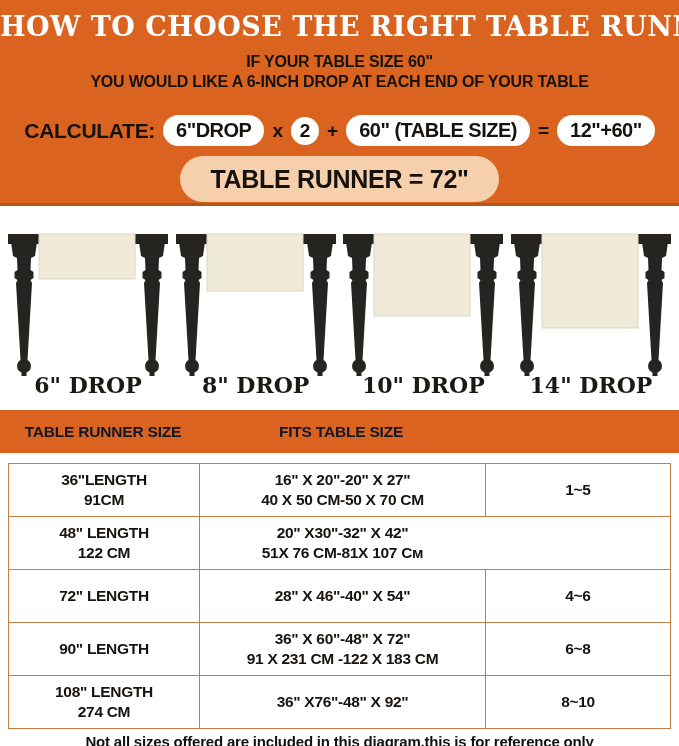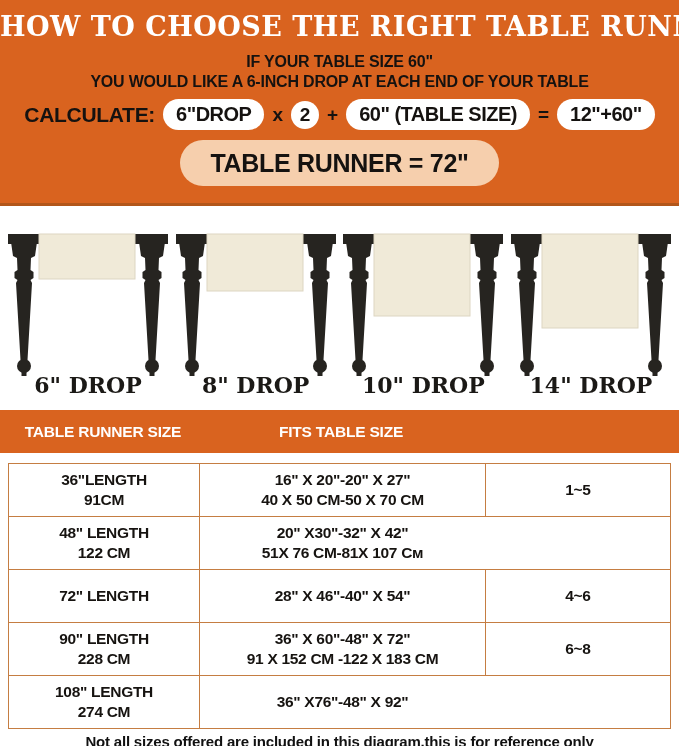--- a/index.html
+++ b/index.html
@@ -16,21 +16,21 @@
   .hero-title{
     font-family:"DejaVu Serif","Liberation Serif",serif;
     font-weight:700;font-size:27px;line-height:36px;color:#ffffff;
     text-align:center;white-space:nowrap;letter-spacing:.5px;
   }
   .hero-sub{
     margin-top:7px;text-align:center;color:#151210;font-weight:700;
     font-size:16px;line-height:20px;letter-spacing:-0.2px;
   }
   .calc-row{
-    margin-top:7px;display:flex;align-items:center;justify-content:center;
+    margin-top:23px;display:flex;align-items:center;justify-content:center;
     gap:8px;color:#151210;font-weight:700;
   }
   .calc-label{font-size:21px;letter-spacing:-0.3px;}
   .pill{
     background:#ffffff;border-radius:16px;height:31px;line-height:31px;
     padding:0 13px;font-size:20px;letter-spacing:-0.5px;color:#151210;
     white-space:nowrap;
   }
   .op{font-size:19px;}
   .circle{
@@ -54,21 +54,21 @@
     font-family:"DejaVu Serif","Liberation Serif",serif;font-weight:700;
     font-size:22px;color:#1b1916;white-space:nowrap;
   }
   
   .chart-head{
     box-sizing:border-box;width:679px;height:43px;background:#d9631f;
     display:grid;grid-template-columns:190px 286px 1fr;align-items:center;
     padding:0 8px;
   }
   .chart-head div{
-    text-align:center;font-weight:700;font-size:15.5px;color:#ffffff;
+    text-align:center;font-weight:700;font-size:15.5px;color:#0f172a;
     letter-spacing:-0.2px;
   }
   .size-table{
     box-sizing:border-box;margin:10px 0 0 8px;width:663px;
     border:1.6px solid #c57d42;
   }
   .tr{
     display:grid;grid-template-columns:190px 286px 1fr;height:52px;
   }
   .tr + .tr{border-top:1.6px solid #c57d42;}
@@ -229,36 +229,38 @@
       <div>28" X 46"-40" X 54"</div>
     </div>
     <div class="td">
       <div>4~6</div>
     </div>
   </div>
 
   <div class="tr">
     <div class="td">
       <div>90" LENGTH</div>
-      <div>228 CM</div>
     </div>
     <div class="td">
       <div>36" X 60"-48" X 72"</div>
-      <div>91 X 152 CM -122 X 183 CM</div>
+      <div>91 X 231 CM -122 X 183 CM</div>
     </div>
     <div class="td">
       <div>6~8</div>
     </div>
   </div>
 
   <div class="tr">
     <div class="td">
       <div>108" LENGTH</div>
       <div>274 CM</div>
     </div>
     <div class="td">
       <div>36" X76"-48" X 92"</div>
     </div>
+    <div class="td">
+      <div>8~10</div>
+    </div>
   </div>
 
 </div>
 
 <div class="footer-note">Not all sizes offered are included in this diagram,this is for reference only</div>
 
 </body></html>

